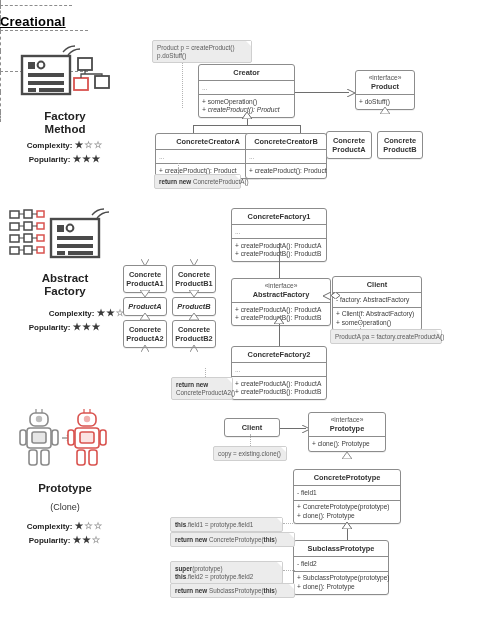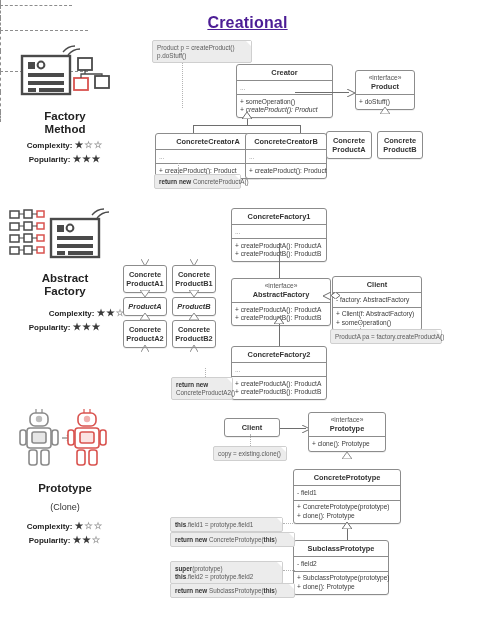--- a/index.html
+++ b/index.html
@@ -6,22 +6,22 @@
   body{
     width:495px;height:640px;background:#ffffff;
     font-family:"Liberation Sans", sans-serif;
     color:#2b2b2b;-webkit-font-smoothing:none;
     position:relative;overflow:hidden;
   }
   .page{position:relative;width:495px;height:640px;}
 
   
   .title{
-    position:absolute;left:0;top:14px;width:495px;text-align:center;
-    font-size:16px;font-weight:bold;color:#4c1d95;
+    position:absolute;left:0;top:14px;width:495px;
+    font-size:13px;font-weight:bold;color:#000000;
     text-decoration:underline;letter-spacing:.2px;
   }
 
   
   .pat-label{position:absolute;text-align:center;width:130px;left:0;}
   .pat-name{font-size:11.5px;font-weight:bold;line-height:13px;color:#222;}
   .pat-alias{font-size:9px;color:#333;margin-top:7px;}
   .meter{font-size:8px;font-weight:bold;color:#222;margin-top:3px;white-space:nowrap;}
   .meter .stars{letter-spacing:1px;font-size:9.5px;}
   .st-on{color:#3a3a3a;}
@@ -120,21 +120,21 @@
   </div>
 
   <div class="dotv" style="left:182px;top:60px;height:48px;"></div>
 
   <div class="note" style="left:152px;top:40px;width:100px;">
     <span class="corner"></span>
     <div>Product p = createProduct()</div>
     <div>p.doStuff()</div>
   </div>
 
-  <div class="box" style="left:198px;top:64px;width:97px;margin-left:38px;">
+  <div class="box" style="left:198px;top:64px;width:97px;">
     <div class="hdr">Creator</div>
     <div class="sec">
       <div class="dots">...</div>
     </div>
     <div class="sec">
       <div class="row">+ someOperation()</div>
       <div class="row it">+ createProduct(): Product</div>
     </div>
   </div>
 

